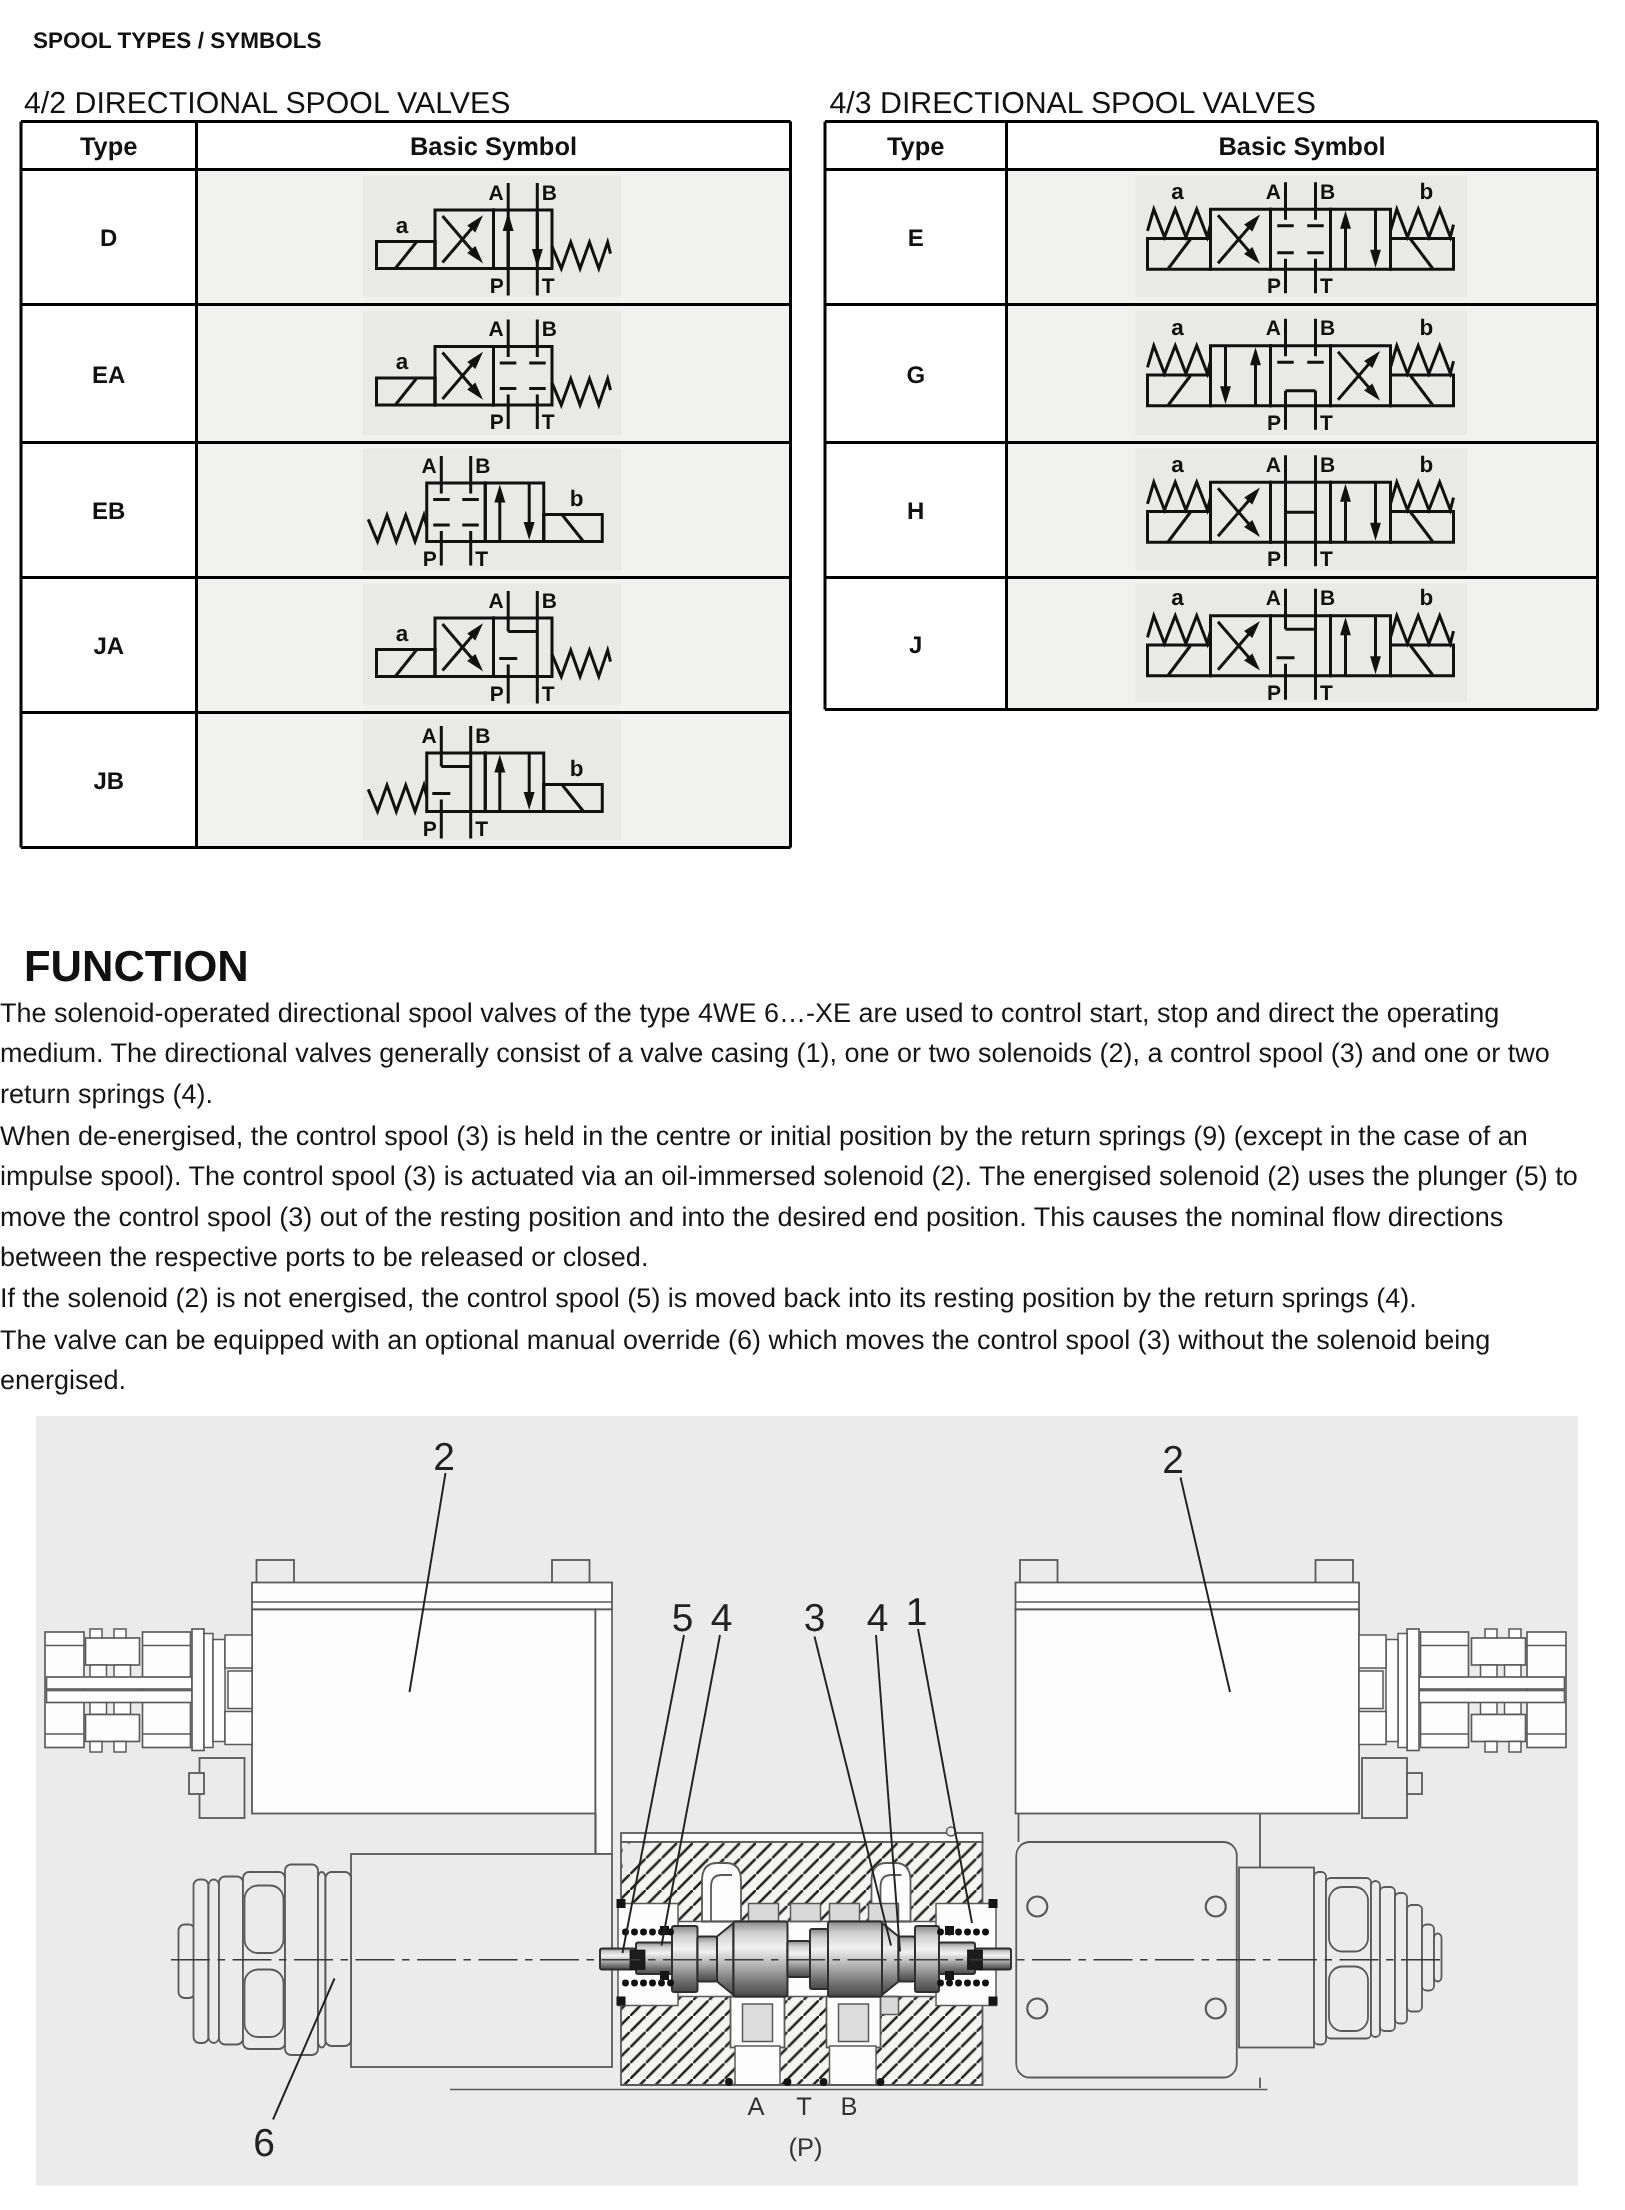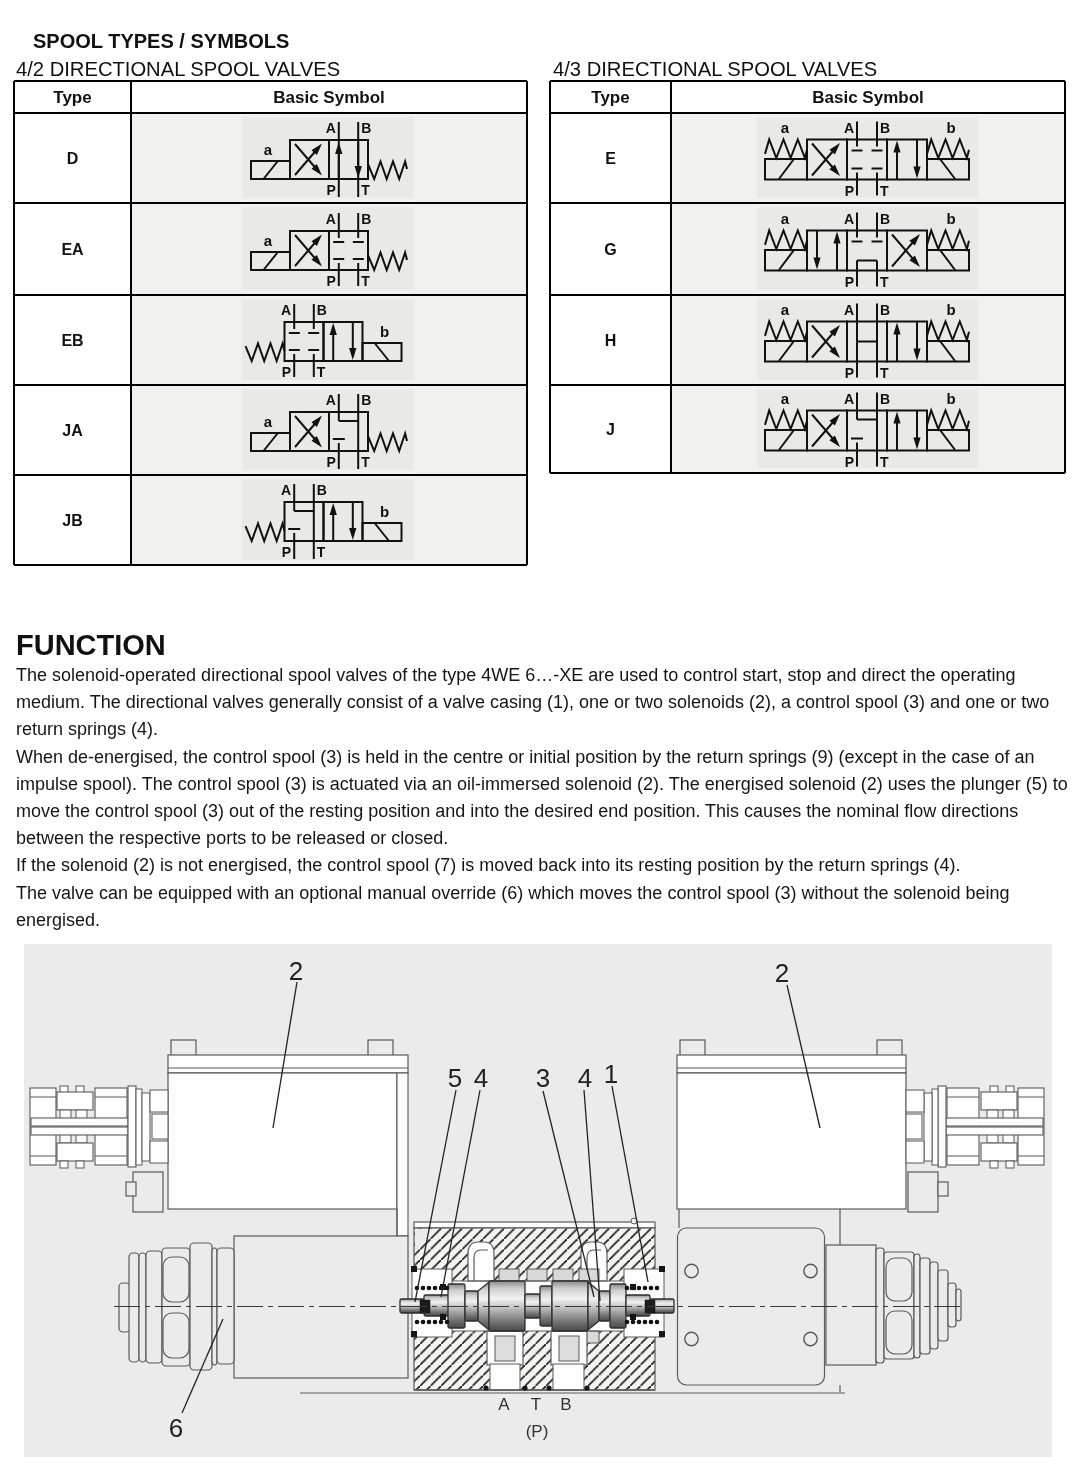--- a/index.html
+++ b/index.html
@@ -1,17 +1,17 @@
 <!DOCTYPE html>
 <html><head><meta charset="utf-8">
 <style>
 html,body{margin:0;padding:0;background:#fff;width:1083px;height:1473px;overflow:hidden;}
 body{font-family:"Liberation Sans", sans-serif;color:#111;position:relative;}
 .abs{position:absolute;}
-h1{font-size:20px;font-weight:bold;margin:17px;letter-spacing:0;}
+h1{font-size:15px;font-weight:bold;margin:6px;letter-spacing:0;}
 .sub{font-size:20.2px;text-align:right;}
 .fh{font-size:29px;font-weight:bold;}
 .bl{font-size:18px;line-height:27.2px;white-space:nowrap;color:#151515;}
 </style></head>
 <body>
 <div class="abs" style="left:16px;top:13px;">
     <h1>SPOOL TYPES / SYMBOLS</h1>
   </div>
 <div class="abs sub" style="left:16px;top:58px;">4/2 DIRECTIONAL SPOOL VALVES</div>
 <div class="abs sub" style="left:553px;top:58px;">4/3 DIRECTIONAL SPOOL VALVES</div>
@@ -278,29 +278,29 @@
     <line x1="940.4" y1="430.5" x2="955.1" y2="450.0" stroke="#111" stroke-width="2"></line>
     <polyline points="927.0,424.9 931.2,410.5 938.3,429.0 945.5,410.5 952.6,429.0 959.8,410.5 966.9,429.0 969.0,420.8" fill="none" stroke="#111" stroke-width="2"></polyline>
     <text x="785.0" y="403.5" font-family="&quot;Liberation Sans&quot;, sans-serif" font-size="15" font-weight="bold" text-anchor="middle" fill="#111">a</text>
     <text x="951.0" y="403.5" font-family="&quot;Liberation Sans&quot;, sans-serif" font-size="15" font-weight="bold" text-anchor="middle" fill="#111">b</text>
     <text x="854.0" y="403.5" font-family="&quot;Liberation Sans&quot;, sans-serif" font-size="14" font-weight="bold" text-anchor="end" fill="#111">A</text>
     <text x="880.0" y="403.5" font-family="&quot;Liberation Sans&quot;, sans-serif" font-size="14" font-weight="bold" text-anchor="start" fill="#111">B</text>
     <text x="854.0" y="466.5" font-family="&quot;Liberation Sans&quot;, sans-serif" font-size="14" font-weight="bold" text-anchor="end" fill="#111">P</text>
     <text x="880.0" y="466.5" font-family="&quot;Liberation Sans&quot;, sans-serif" font-size="14" font-weight="bold" text-anchor="start" fill="#111">T</text>
 </svg>
 <div class="abs fh" style="left:16px;top:629px;">FUNCTION</div>
-<div class="abs" style="left:16px;top:662px;">
+<div class="abs" style="left:0;top:662px;">
     <div class="bl">The solenoid-operated directional spool valves of the type 4WE 6…-XE are used to control start, stop and direct the operating</div>
     <div class="bl">medium. The directional valves generally consist of a valve casing (1), one or two solenoids (2), a control spool (3) and one or two</div>
     <div class="bl">return springs (4).</div>
     <div class="bl">When de-energised, the control spool (3) is held in the centre or initial position by the return springs (9) (except in the case of an</div>
     <div class="bl">impulse spool). The control spool (3) is actuated via an oil-immersed solenoid (2). The energised solenoid (2) uses the plunger (5) to</div>
     <div class="bl">move the control spool (3) out of the resting position and into the desired end position. This causes the nominal flow directions</div>
     <div class="bl">between the respective ports to be released or closed.</div>
-    <div class="bl">If the solenoid (2) is not energised, the control spool (7) is moved back into its resting position by the return springs (4).</div>
+    <div class="bl">If the solenoid (2) is not energised, the control spool (5) is moved back into its resting position by the return springs (4).</div>
     <div class="bl">The valve can be equipped with an optional manual override (6) which moves the control spool (3) without the solenoid being</div>
     <div class="bl">energised.</div>
   </div>
 <svg class="abs" style="left:0;top:0;" width="1083" height="1473" viewBox="0 0 1083 1473">
 <defs>
 <pattern id="hp" patternUnits="userSpaceOnUse" width="10.5" height="10.5">
   <rect width="10.5" height="10.5" fill="#f4f4f3"></rect>
   <path d="M-1,11.5 L11.5,-1" stroke="#1f1f1f" stroke-width="1.7"></path>
 </pattern>
 <linearGradient id="mg" x1="0" y1="0" x2="0" y2="1">

